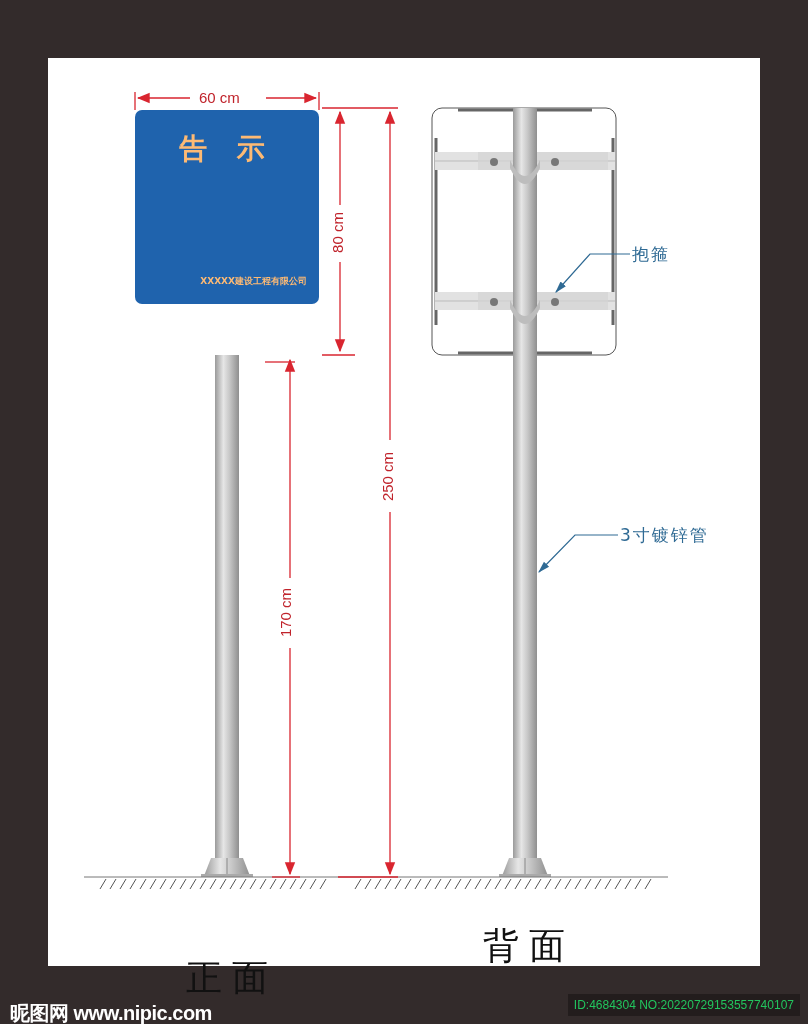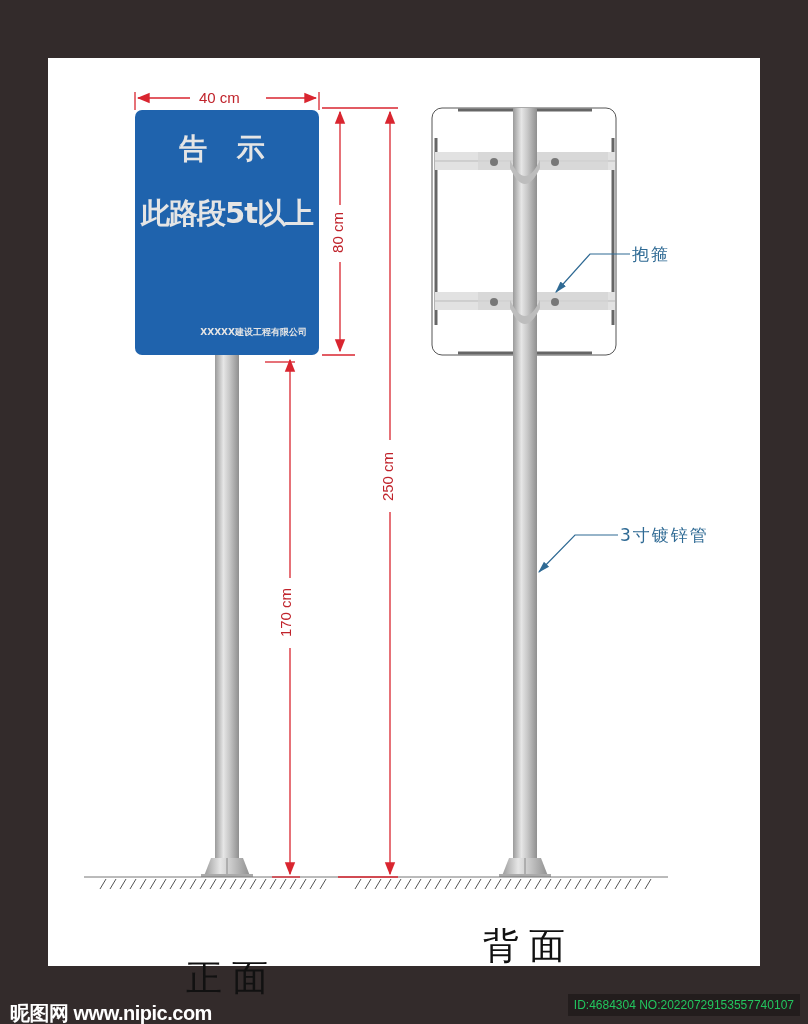--- a/index.html
+++ b/index.html
@@ -1,21 +1,21 @@
 <!DOCTYPE html>
 <html><head>
 <meta charset="utf-8">
 <style>
   html, body { margin: 0; padding: 0; }
   body { width: 808px; height: 1024px; background: #332b2b; position: relative; overflow: hidden; font-family: "DejaVu Sans", sans-serif; }
   .canvas { position: absolute; left: 48px; top: 58px; width: 712px; height: 908px; background: #ffffff; }
   svg { position: absolute; left: 0; top: 0; }
   .wm-left { position: absolute; left: 10px; top: 992px; color: #ffffff; font-size: 20px; font-weight: bold; font-family: "Liberation Sans", sans-serif; letter-spacing: -0.5px; margin-top: 8px; }
   .wm-right { position: absolute; right: 8px; top: 994px; background: #231d1d; color: #22c55e; font-size: 12px; padding: 4px 6px; font-family: "Liberation Sans", sans-serif; }
-  .sign-front { position: absolute; left: 135px; top: 110px; width: 184px; height: 245px; background: #1f63ad; border-radius: 7px; color: #e5e5e5; text-align: center; font-family: "DejaVu Sans", sans-serif; font-weight: bold; }
+  .sign-front { position: absolute; left: 135px; top: 110px; width: 184px; height: 194px; background: #1f63ad; border-radius: 7px; color: #fdba74; text-align: center; font-family: "DejaVu Sans", sans-serif; font-weight: bold; }
   .sign-front .t1 { position: absolute; top: 20px; left: 0; right: 0; font-size: 28px; letter-spacing: 10px; }
   .sign-front .t2 { position: absolute; top: 84px; left: 0; right: 0; font-size: 29px; letter-spacing: -1px; }
   .sign-front .t3 { position: absolute; top: 142px; left: 0; right: 0; font-size: 29px; letter-spacing: -1px; }
   .sign-front .t4 { position: absolute; bottom: 16px; right: 12px; font-size: 9px; margin-top: 45px; }
   .dim-label { position: absolute; color: #c0232b; font-family: "Liberation Sans", sans-serif; font-size: 15px; background: #fff; padding: 0 3px; white-space: nowrap; }
   .dim-v { transform: rotate(-90deg); transform-origin: center; }
   .callout { position: absolute; color: #2f6a94; font-size: 17px; font-family: "DejaVu Sans", sans-serif; letter-spacing: 2px; }
   .caption { position: absolute; top: 922px; font-family: "DejaVu Serif", serif; font-size: 36px; color: #111; letter-spacing: 10px; }
 </style>
 </head>
@@ -100,25 +100,24 @@
   </g>
 
   <g stroke="#2f6a94" stroke-width="1.2" fill="none">
     <polyline points="630,254 590,254 556,292" marker-end="url(#arrb)"></polyline>
     <polyline points="618,535 575,535 539,572" marker-end="url(#arrb)"></polyline>
   </g>
 </svg>
 
 <div class="sign-front">
   <div class="t1">告 示</div>
-  <div class="t2">此路段5t以上</div>
   <div class="t4">XXXXX建设工程有限公司</div>
 </div>
 
-<div class="dim-label" style="left:196px; top:89px;">40 cm</div>
+<div class="dim-label" style="left:196px; top:89px;">60 cm</div>
 <div class="dim-label dim-v" style="left:314px; top:224px;">80 cm</div>
 <div class="dim-label dim-v" style="left:360px; top:468px;">250 cm</div>
 <div class="dim-label dim-v" style="left:258px; top:604px;">170 cm</div>
 
 <div class="callout" style="left:632px; top:243px;">抱箍</div>
 <div class="callout" style="left:620px; top:524px;">3寸镀锌管</div>
 
 <div class="caption" style="left:186px;margin-top:32px;">正面</div>
 <div class="caption" style="left:483px;">背面</div>
 

